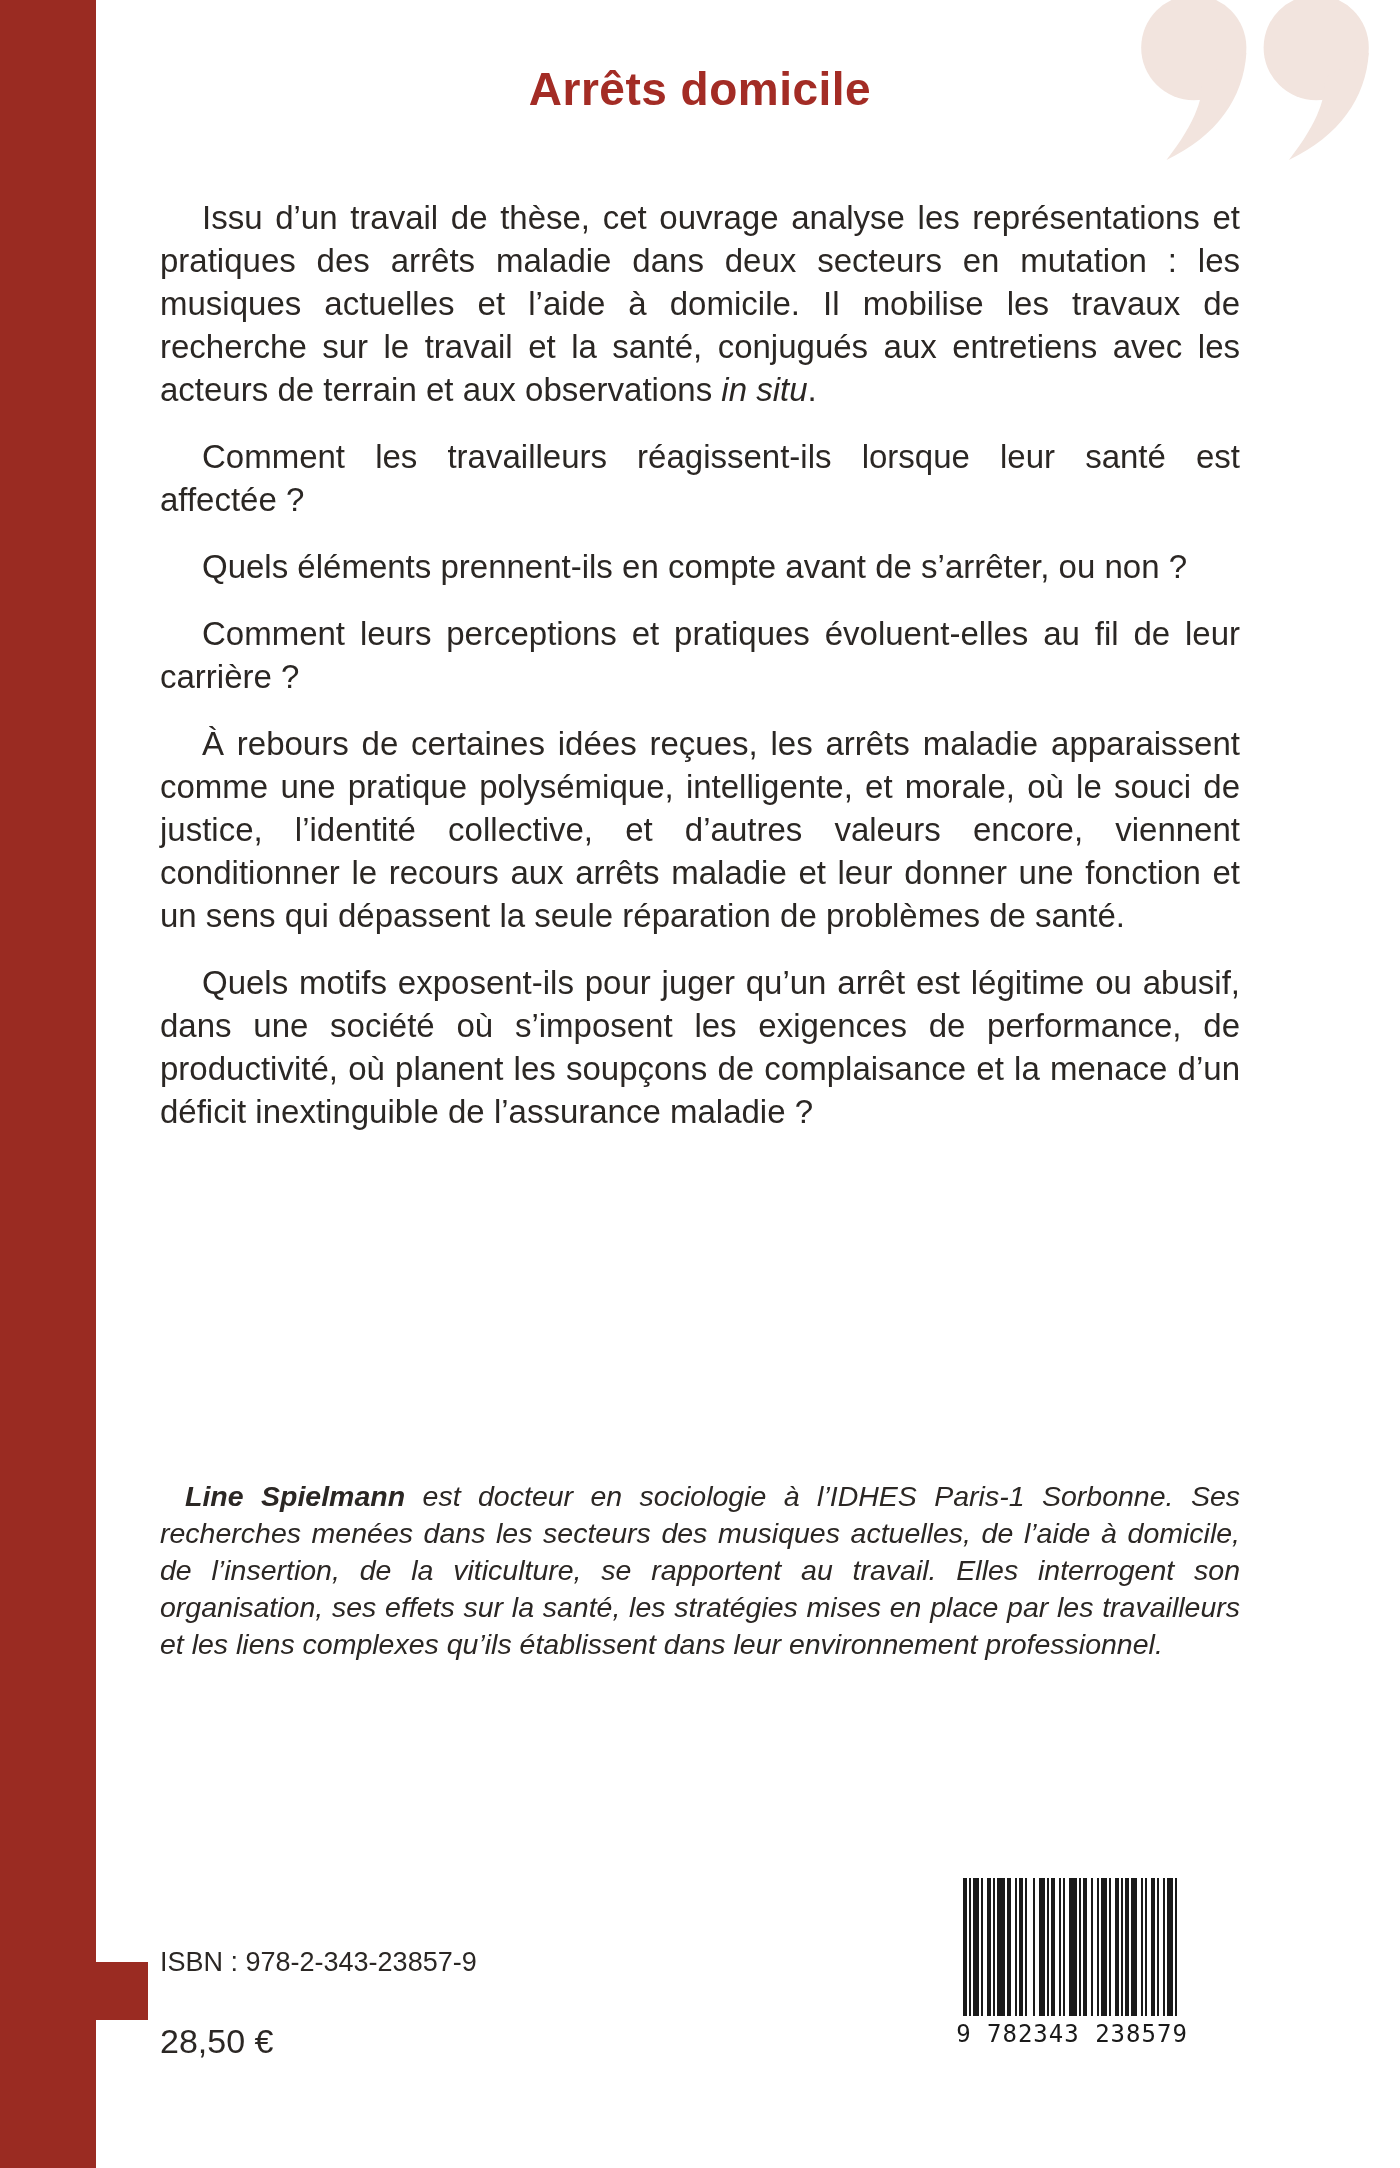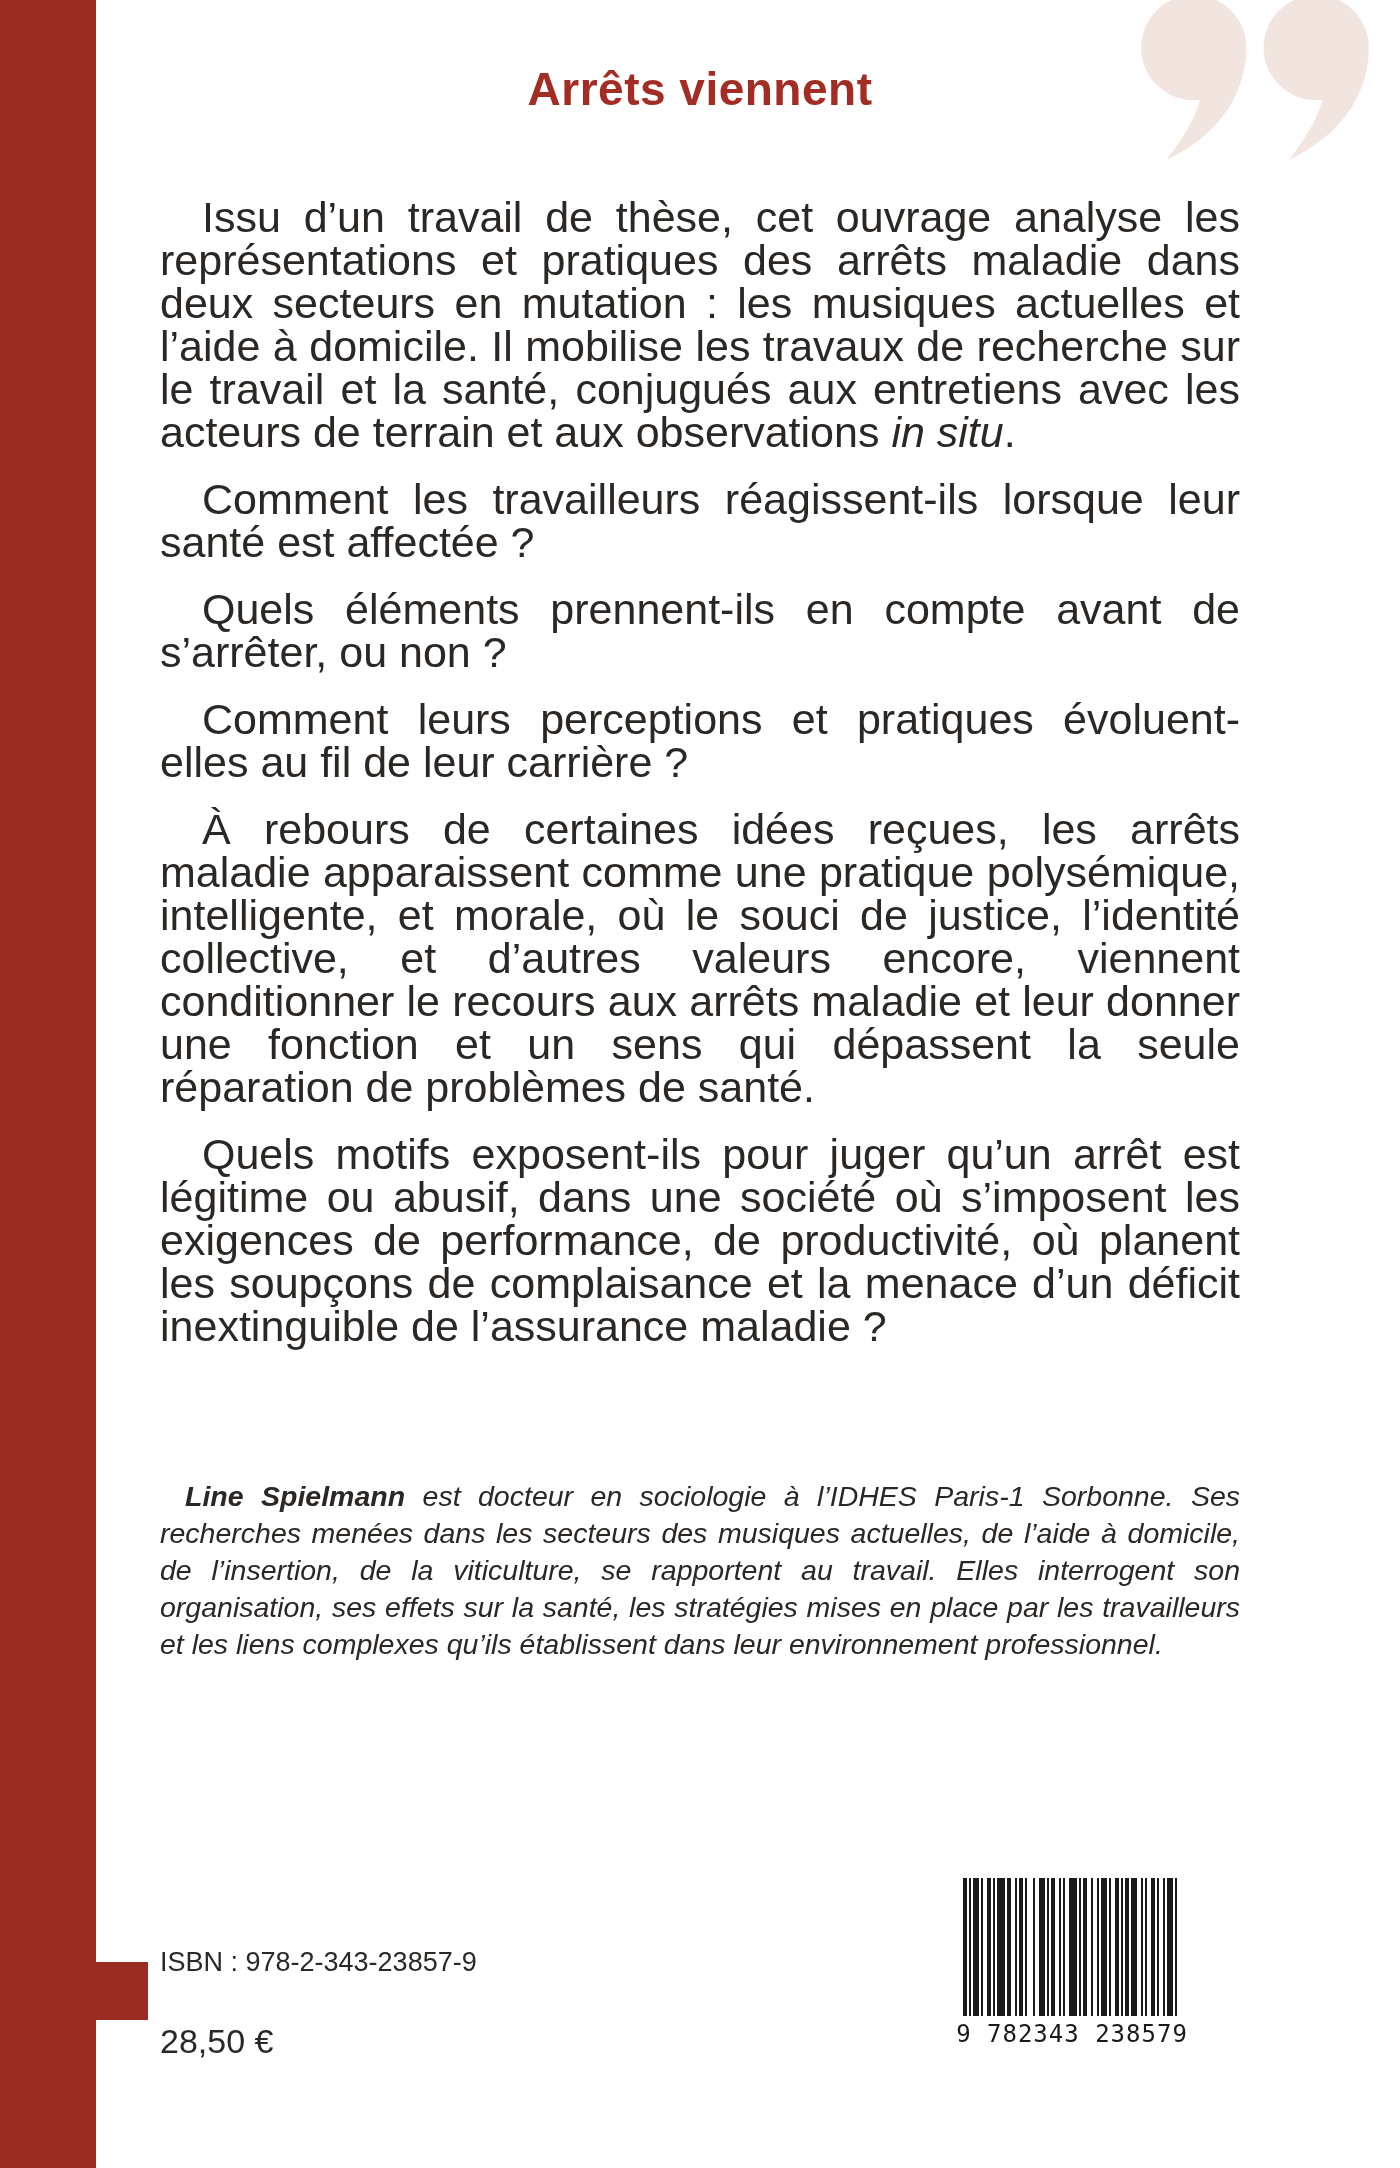--- a/index.html
+++ b/index.html
@@ -40,21 +40,21 @@
     font-size:46px;
     font-weight:700;
     letter-spacing:0.5px;
     color:var(--title-red);
   }
   .synopsis{
     position:absolute;
     left:160px;
     top:196px;
     width:1080px;
-    font-size:43px;
+    font-size:33px;
     line-height:43px;
     text-align:justify;
     color:var(--text);
   }
   .synopsis p{
     margin:0 0 24px 0;
     text-indent:42px;
   }
   .italic{font-style:italic;}
   .author-bio{
@@ -139,21 +139,21 @@
     <svg width="238" height="172" viewBox="0 0 235 170" aria-hidden="true">
       <g fill="var(--quote-mark)">
         <circle cx="57" cy="55" r="52"></circle>
         <path d="M109,60 C106,105 80,142 30,166 C60,128 68,100 64,86 Z"></path>
         <circle cx="178" cy="55" r="52"></circle>
         <path d="M230,60 C227,105 201,142 151,166 C181,128 189,100 185,86 Z"></path>
       </g>
     </svg>
   </div>
 
-  <h1 class="book-title">Arrêts viennent</h1>
+  <h1 class="book-title">Arrêts domicile</h1>
 
   <div class="synopsis">
     <p><span>Issu d’un travail de thèse, cet ouvrage analyse les représentations et pratiques des arrêts maladie dans deux secteurs en mutation&nbsp;: les musiques actuelles et l’aide à domicile. Il mobilise les travaux de recherche sur le travail et la santé, conjugués aux entretiens avec les acteurs de terrain et aux observations </span><span class="italic">in situ</span><span>.</span></p>
     <p>Comment les travailleurs réagissent-ils lorsque leur santé est affectée&nbsp;?</p>
     <p>Quels éléments prennent-ils en compte avant de s’arrêter, ou non&nbsp;?</p>
     <p>Comment leurs perceptions et pratiques évoluent-elles au fil de leur carrière&nbsp;?</p>
     <p>À rebours de certaines idées reçues, les arrêts maladie apparaissent comme une pratique polysémique, intelligente, et morale, où le souci de justice, l’identité collective, et d’autres valeurs encore, viennent conditionner le recours aux arrêts maladie et leur donner une fonction et un sens qui dépassent la seule réparation de problèmes de santé.</p>
     <p>Quels motifs exposent-ils pour juger qu’un arrêt est légitime ou abusif, dans une société où s’imposent les exigences de performance, de productivité, où planent les soupçons de complaisance et la menace d’un déficit inextinguible de l’assurance maladie&nbsp;?</p>
   </div>
 

